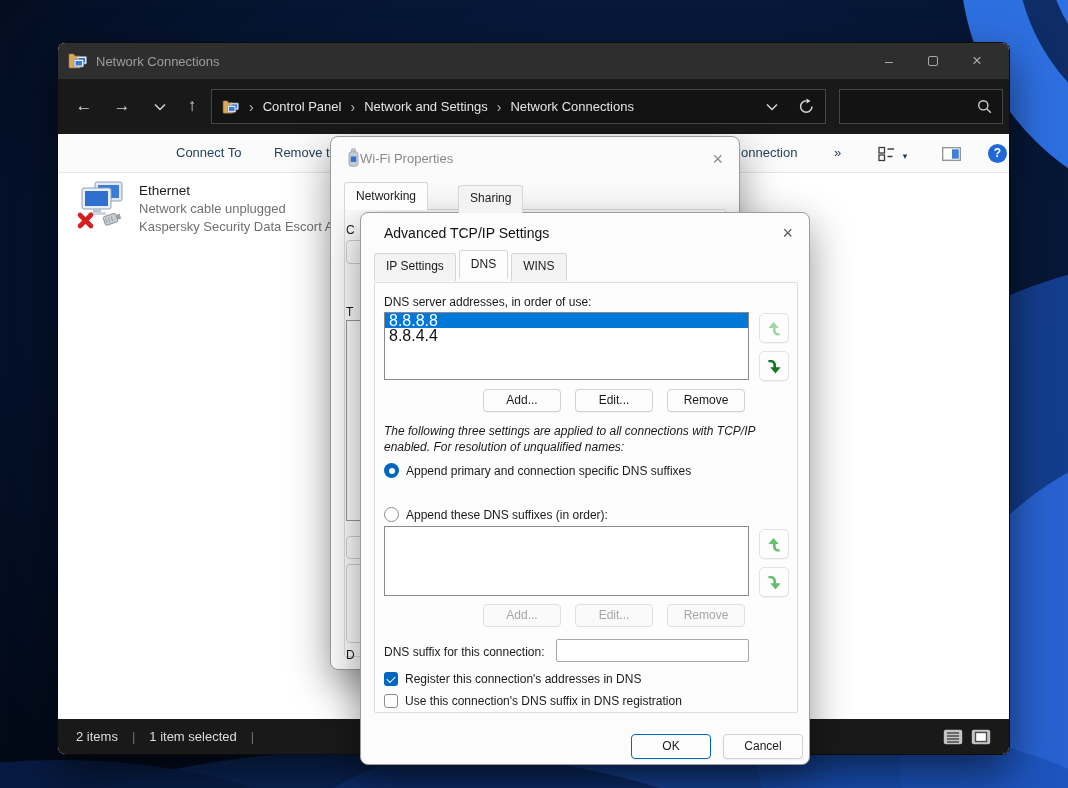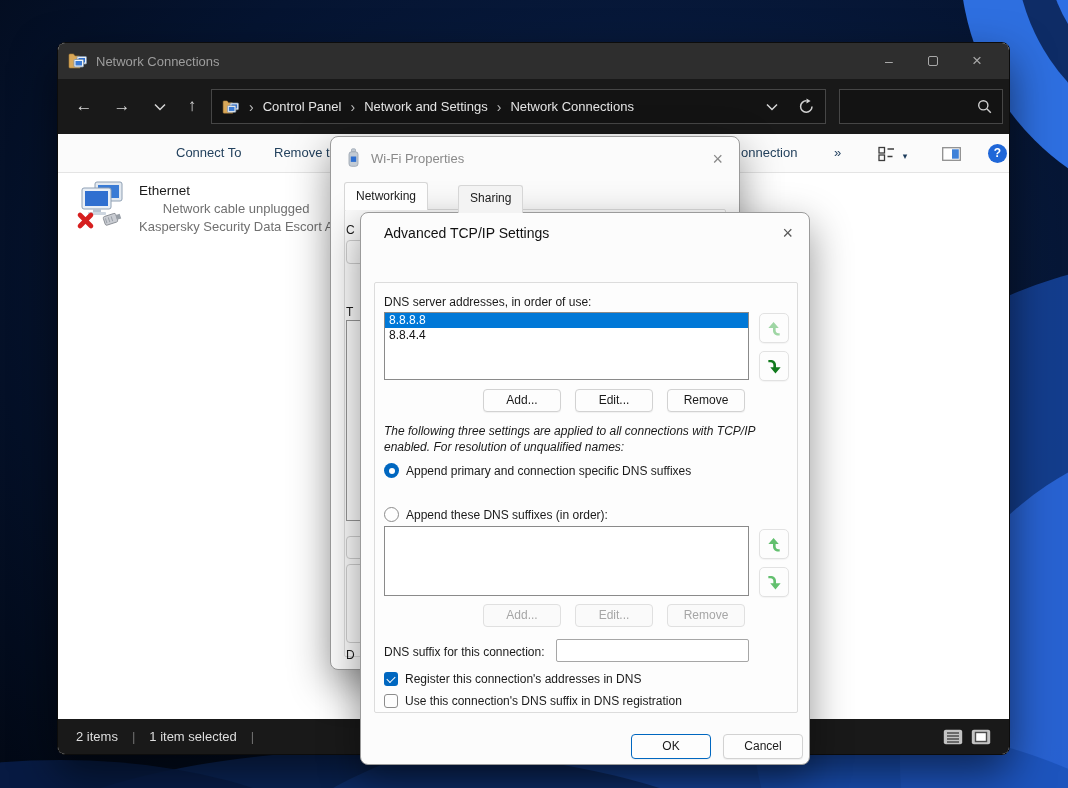--- a/index.html
+++ b/index.html
@@ -28,54 +28,54 @@
 
   .commandbar { height:39px; background:#fbfbfb; border-bottom:1px solid #e4e4e4; flex:none; position:relative;
     font-size:13px; color:#24425e; }
   .cb-item { position:absolute; top:11px; white-space:nowrap; }
   .cb-ddarrow { font-size:9px; color:#1d3c5c; margin-left:4px; vertical-align:1px; }
 
   .content { flex:1; background:#ffffff; position:relative; }
   .eth-item { position:absolute; left:18px; top:8px; display:flex; gap:13px; width:305px; overflow:hidden; }
   .eth-text { padding-top:2px; }
   .eth-name { font-size:13.5px; color:#1b1b1b; margin-bottom:3px; }
-  .eth-sub { font-size:13px; color:#707070; margin-bottom:3px; white-space:nowrap;text-align:center; }
+  .eth-sub { font-size:13px; color:#707070; margin-bottom:3px; white-space:nowrap; }
 
   .statusbar { height:35px; background:#191919; flex:none; display:flex; align-items:center;
     padding:0 18px; gap:14px; color:#dedede; font-size:13px; }
   .st-sep { color:#6f6f6f; }
   .st-icons { margin-left:auto; display:flex; gap:8px; align-items:center; }
 
   
   .dialog { position:absolute; background:#fbfbfb; border:1px solid #9b9b9b; border-radius:8px;
     box-shadow:0 14px 40px rgba(0,0,0,.42); font-size:12px; color:#1a1a1a; }
   .dlg-close { color:#5a5a5a; font-size:18px; line-height:16px; cursor:default; }
   .tab { padding:5px 11px 4px; border:1px solid #d6d6d6; border-bottom:none; background:#f3f3f3;
     border-radius:3px 3px 0 0; margin-right:3px; font-size:12px; color:#1a1a1a; }
   .tab.active { background:#fdfdfd; position:relative; top:-3px; padding-top:6px; padding-bottom:7px; z-index:3; }
 
   
   .wifi { left:330px; top:136px; width:410px; height:534px; }
-  .wifi-title { display:flex; align-items:center; gap:11px; padding:11px 16px 8px 16px; color:#8a8a8a; font-size:13px; }
+  .wifi-title { display:flex; align-items:center; gap:0; padding:11px 16px 8px 16px; color:#8a8a8a; font-size:13px; }
   .wifi-tabs { display:flex; padding-left:13px; margin-top:8px; position:relative; z-index:2;gap:27px; }
   .wifi-frame { position:absolute; left:13px; top:72px; right:13px; bottom:12px; border:1px solid #dcdcdc; background:#fdfdfd; border-radius:2px; }
   .frag { position:absolute; }
   .frag-box { border:1px solid #d0d0d0; background:#fdfdfd; border-radius:4px; }
   .frag-list { border:1px solid #979797; background:#ffffff; }
 
   
   .adv { left:360px; top:212px; width:450px; height:553px; background:#fcfcfc; }
   .adv-title { display:flex; align-items:flex-start; padding:12px 16px 6px 23px; font-size:14px; color:#111; }
   .adv-tabs { display:flex; margin:6px 0 0 13px; position:relative; z-index:2; }
   .adv-frame { position:absolute; left:13px; top:69px; width:424px; height:431px; border:1px solid #dcdcdc;
     background:#fdfdfd; border-radius:2px; z-index:1; }
   .adv * { z-index:2; }
   .abs { position:absolute; }
   .listbox { background:#fff; border:1px solid #8a8a8a; overflow:hidden; }
-  .lb-row { font-size:12px; height:15px; line-height:15px; padding:0 4px; color:#111; }
+  .lb-row { font-size:16px; height:15px; line-height:15px; padding:0 4px; color:#111; }
   .lb-row.sel { background:#0078d7; color:#fff; }
   .sqbtn { width:30px; height:30px; border:1px solid #e2e2e2; background:#fdfdfd; border-radius:5px;
     display:flex; align-items:center; justify-content:center; box-shadow:0 1px 1px rgba(0,0,0,.04); }
   .pbtn { width:78px; height:23px; border:1px solid #d2d2d2; background:#fdfdfd; border-radius:4px;
     font-size:12px; text-align:center; line-height:21px; color:#1a1a1a; box-shadow:0 1px 1px rgba(0,0,0,.05); }
   .pbtn.disabled { color:#a6a6a6; border-color:#e0e0e0; background:#fafafa; box-shadow:none; }
   .ctl-row { display:flex; align-items:center; gap:7px; white-space:nowrap; }
   .radio { width:15px; height:15px; border-radius:50%; flex:none; position:relative; }
   .radio.on { background:#0067c0; }
   .radio.on::after { content:''; position:absolute; inset:4.5px; background:#fff; border-radius:50%; }
@@ -268,20 +268,25 @@
   <div class="frag frag-box" style="left:15px; top:399px; width:90px; height:23px;"></div>
   <div class="frag frag-box" style="left:15px; top:427px; width:120px; height:79px;"></div>
   <span class="frag" style="left:15px; top:511px;">D</span>
 </div>
 
 <div class="dialog adv">
   <div class="adv-title">
     <span>Advanced TCP/IP Settings</span>
     <span class="dlg-close" style="margin-left:auto;">×</span>
   </div>
+  <div class="adv-tabs">
+    <span class="tab">IP Settings</span>
+    <span class="tab active">DNS</span>
+    <span class="tab">WINS</span>
+  </div>
   <div class="adv-frame"></div>
 
   <span class="abs" style="left:23px; top:82px;">DNS server addresses, in order of use:</span>
 
   <div class="abs listbox" style="left:23px; top:99px; width:365px; height:68px;">
     <div class="lb-row sel">8.8.8.8</div>
     <div class="lb-row">8.8.4.4</div>
   </div>
 
   <div class="abs sqbtn" style="left:398px; top:100px;">

